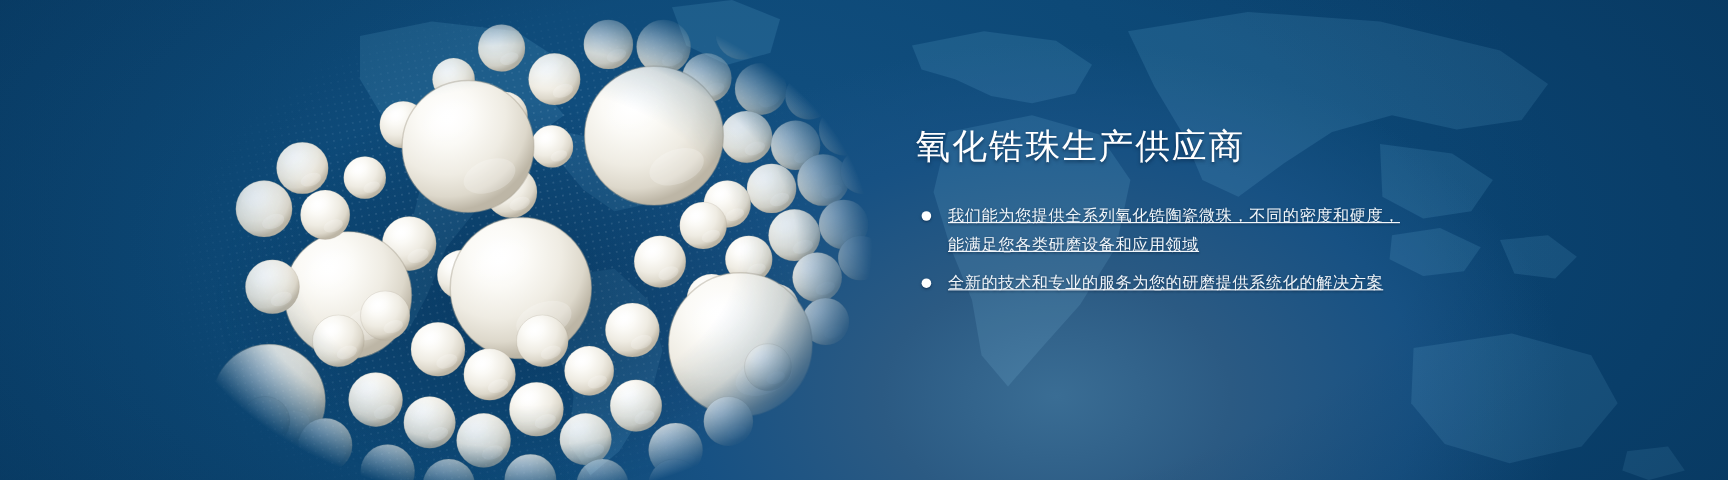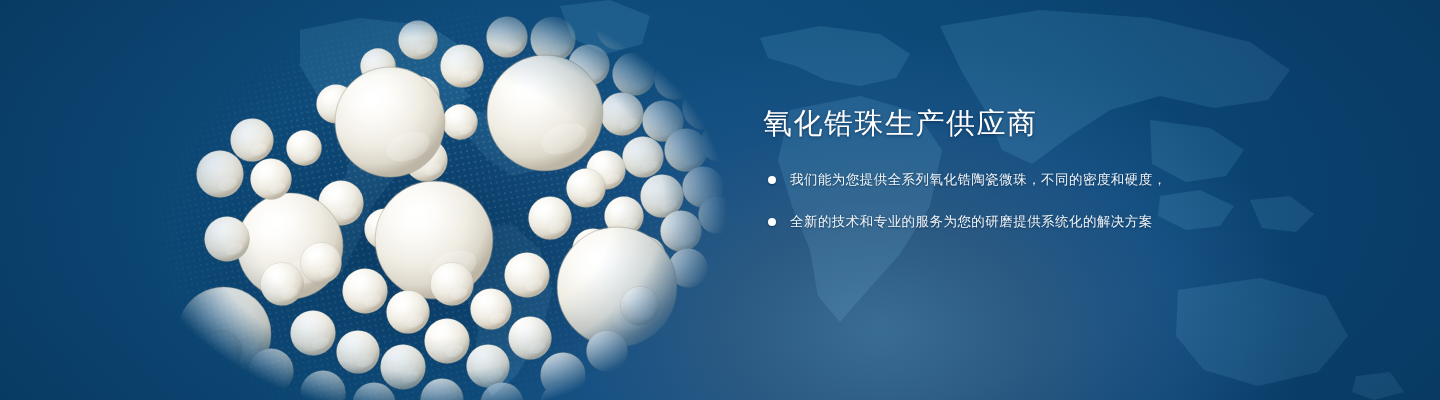--- a/index.html
+++ b/index.html
@@ -87,22 +87,23 @@
     list-style:none;
   }
   .bullet {
     position:relative;
     padding-left:27px;
     font-size:13.5px;
     line-height:24px;
     color:#f2f6fa;
     letter-spacing:.45px;
     text-shadow:0 1px 2px rgba(0,26,52,.5);
-  }
-  .bullet + .bullet { margin-top:18px; }
+    text-decoration:underline;
+  }
+  .bullet + .bullet { margin-top:8px; }
   .bullet .dot {
     position:absolute;
     left:5px; top:8px;
     width:8px; height:8px;
     border-radius:50%;
     background:#ffffff;
     box-shadow:0 1px 2px rgba(0,20,45,.5);
   }
   .bullet .line2 { display:block; }
 </style>
@@ -264,20 +265,21 @@
 
   <div class="content">
 
     <div class="headline">氧化锆珠生产供应商</div>
 
     <ul class="bullets">
 
       <li class="bullet">
         <span class="dot"></span>
         <span>我们能为您提供全系列氧化锆陶瓷微珠，不同的密度和硬度，</span>
+        <span class="line2">能满足您各类研磨设备和应用领域</span>
       </li>
 
       <li class="bullet">
         <span class="dot"></span>
         <span>全新的技术和专业的服务为您的研磨提供系统化的解决方案</span>
       </li>
 
 
     </ul>
   </div>

